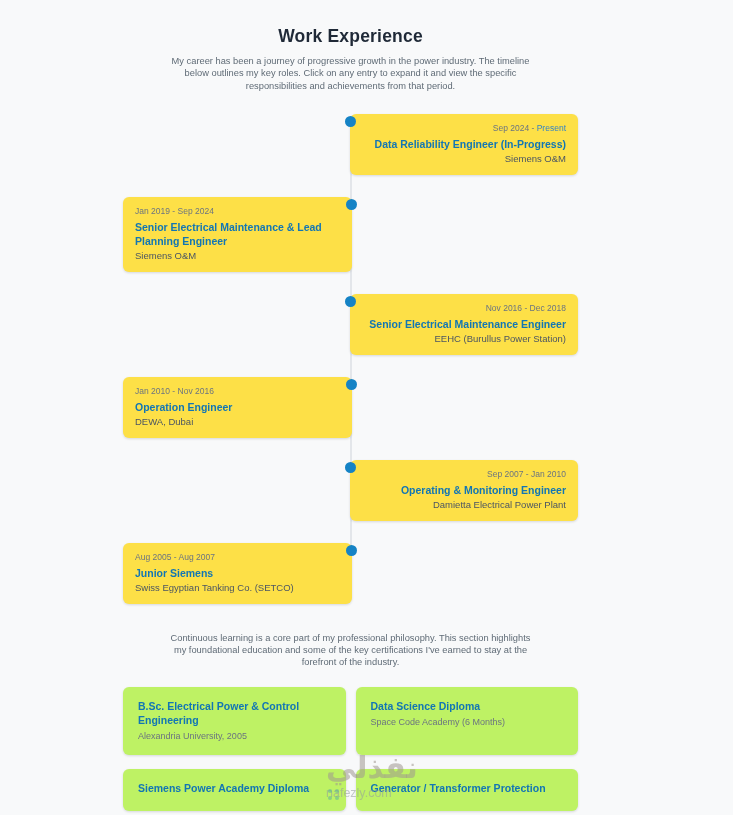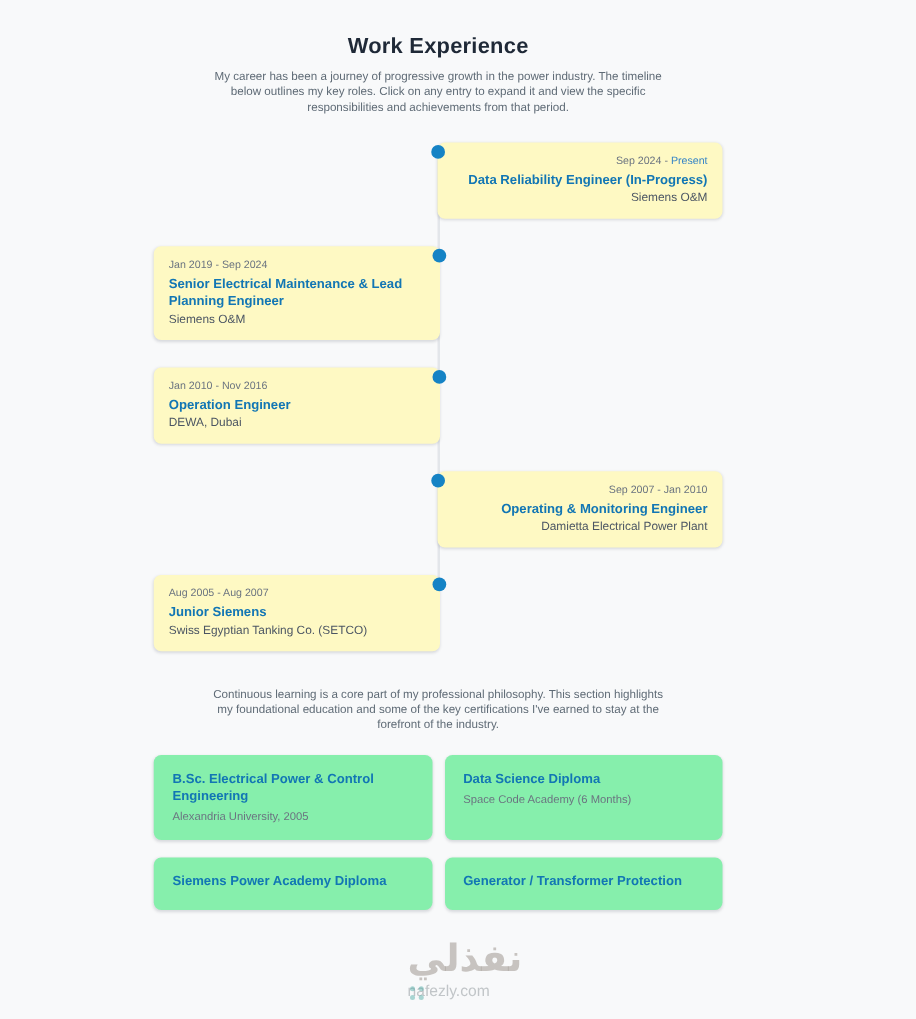--- a/index.html
+++ b/index.html
@@ -64,21 +64,21 @@
     width: 11px;
     height: 11px;
     border-radius: 50%;
     background: #1583c5;
     z-index: 3;
   }
   .t-item.left  .t-dot { right: -5px; }
   .t-item.right .t-dot { left: -5px; }
   .t-card {
     position: relative;
-    background: #fef9c3;
+    background: #fde047;
     border-radius: 6px;
     box-shadow: 0 1px 2px rgba(16,24,40,.05), 0 1px 3px rgba(16,24,40,.09);
     padding: 9px 12px 10px;
     z-index: 2;
     cursor: pointer;
   }
   .t-item.right .t-card { text-align: right; }
   .t-date {
     font-size: 8.5px;
     line-height: 10px;
@@ -100,21 +100,21 @@
   }
   
   .edu-section { margin-top: 28px; }
   .edu-grid {
     margin-top: 18px;
     display: grid;
     grid-template-columns: 1fr 1fr;
     gap: 14px 10px;
   }
   .edu-card {
-    background: #86efac;
+    background: #bef264;
     border-radius: 6px;
     box-shadow: 0 1px 2px rgba(16,24,40,.05), 0 1px 3px rgba(16,24,40,.09);
     padding: 12px 15px 13px;
   }
   .edu-title {
     font-size: 10.5px;
     font-weight: bold;
     color: #1276b4;
     line-height: 14px;
     margin-bottom: 3px;
@@ -186,20 +186,28 @@
 
       <div class="t-item left">
         <span class="t-dot"></span>
         <div class="t-card">
           <div class="t-date"><span>Jan 2019 - Sep 2024</span><span class="accent"></span></div>
           <div class="t-role">Senior Electrical Maintenance &amp; Lead Planning Engineer</div>
           <div class="t-company">Siemens O&amp;M</div>
         </div>
       </div>
 
+      <div class="t-item right">
+        <span class="t-dot"></span>
+        <div class="t-card">
+          <div class="t-date"><span>Nov 2016 - Dec 2018</span><span class="accent"></span></div>
+          <div class="t-role">Senior Electrical Maintenance Engineer</div>
+          <div class="t-company">EEHC (Burullus Power Station)</div>
+        </div>
+      </div>
 
       <div class="t-item left">
         <span class="t-dot"></span>
         <div class="t-card">
           <div class="t-date"><span>Jan 2010 - Nov 2016</span><span class="accent"></span></div>
           <div class="t-role">Operation Engineer</div>
           <div class="t-company">DEWA, Dubai</div>
         </div>
       </div>
 

